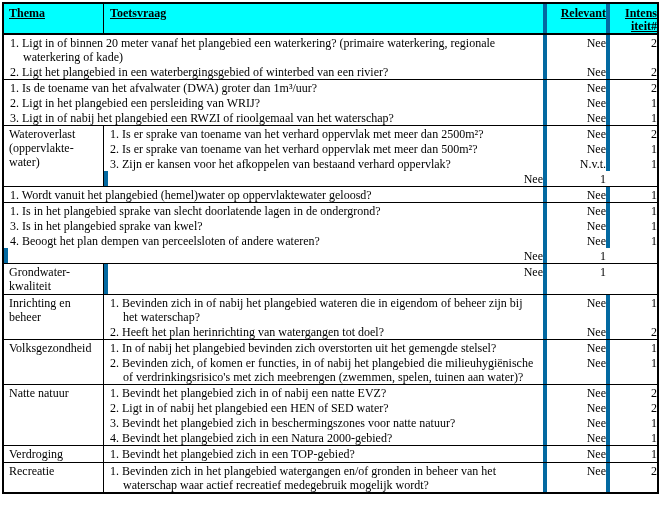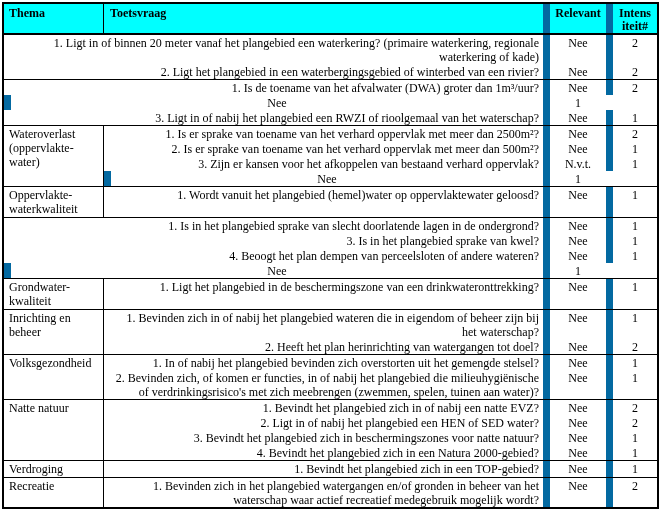--- a/index.html
+++ b/index.html
@@ -43,36 +43,35 @@
     display: grid;
     grid-template-columns: 1fr 63px 51px;
   }
   .qrow:last-child { flex: 1; }
   .qcell {
     padding: 1px 4px 0 6px;
   }
   .q-text {
     padding-left: 19px;
     text-indent: -13px;
+  }
+  .rcell, .icell {
+    border-left: 4px solid #0369a1;
     text-align: right;
-  }
-  .rcell, .icell {
-    border-left: 7px solid #0369a1;
-    text-align: center;
     padding-top: 1px;
   }
   .hdr .thema-cell, .hdr .qcell { padding-top: 3px; }
   .hdr .rcell, .hdr .icell { padding-top: 3px; }
   .hdr .qcell { padding-left: 6px; text-indent: 0; }
 </style>
 </head>
 <body>
 
 <div class="doc">
-  <div class="row hdr" style="background: rgb(0, 255, 255);">
+  <div class="row hdr" style="background: rgb(0, 255, 255); text-decoration: underline;">
     <div class="thema-cell">Thema</div>
     <div class="qarea">
       <div class="qrow">
         <div class="qcell">Toetsvraag</div>
         <div class="rcell">Relevant</div>
         <div class="icell"><span>Intens</span><br><span>iteit#</span></div>
       </div>
     </div>
   </div>
   <div id="tbody">
@@ -91,20 +90,21 @@
         </div>
       </div>
       <div class="row group-row">
         <div class="qarea">
           <div class="qrow">
             <div class="qcell q-text">1. Is de toename van het afvalwater (DWA) groter dan 1m³/uur?</div>
             <div class="rcell">Nee</div>
             <div class="icell">2</div>
           </div>
           <div class="qrow">
+            <div class="qcell q-text">2. Ligt in het plangebied een persleiding van WRIJ?</div>
             <div class="rcell">Nee</div>
             <div class="icell">1</div>
           </div>
           <div class="qrow">
             <div class="qcell q-text">3. Ligt in of nabij het plangebied een RWZI of rioolgemaal van het waterschap?</div>
             <div class="rcell">Nee</div>
             <div class="icell">1</div>
           </div>
         </div>
       </div>
@@ -126,21 +126,20 @@
             <div class="rcell">N.v.t.</div>
             <div class="icell">1</div>
           </div>
           <div class="qrow">
             <div class="rcell">Nee</div>
             <div class="icell">1</div>
           </div>
         </div>
       </div>
       <div class="row group-row">
-        <div class="thema-cell">Oppervlakte-waterkwaliteit</div>
         <div class="qarea">
           <div class="qrow">
             <div class="qcell q-text">1. Wordt vanuit het plangebied (hemel)water op oppervlaktewater geloosd?</div>
             <div class="rcell">Nee</div>
             <div class="icell">1</div>
           </div>
         </div>
       </div>
       <div class="row group-row">
         <div class="qarea">
@@ -162,21 +161,20 @@
           <div class="qrow">
             <div class="rcell">Nee</div>
             <div class="icell">1</div>
           </div>
         </div>
       </div>
       <div class="row group-row">
         <div class="thema-cell">Grondwater-kwaliteit</div>
         <div class="qarea">
           <div class="qrow">
-            <div class="qcell q-text">1. Ligt het plangebied in de beschermingszone van een drinkwateronttrekking?</div>
             <div class="rcell">Nee</div>
             <div class="icell">1</div>
           </div>
         </div>
       </div>
       <div class="row group-row">
         <div class="thema-cell">Inrichting en beheer</div>
         <div class="qarea">
           <div class="qrow">
             <div class="qcell q-text">1. Bevinden zich in of nabij het plangebied wateren die in eigendom of beheer zijn bij het waterschap?</div>

